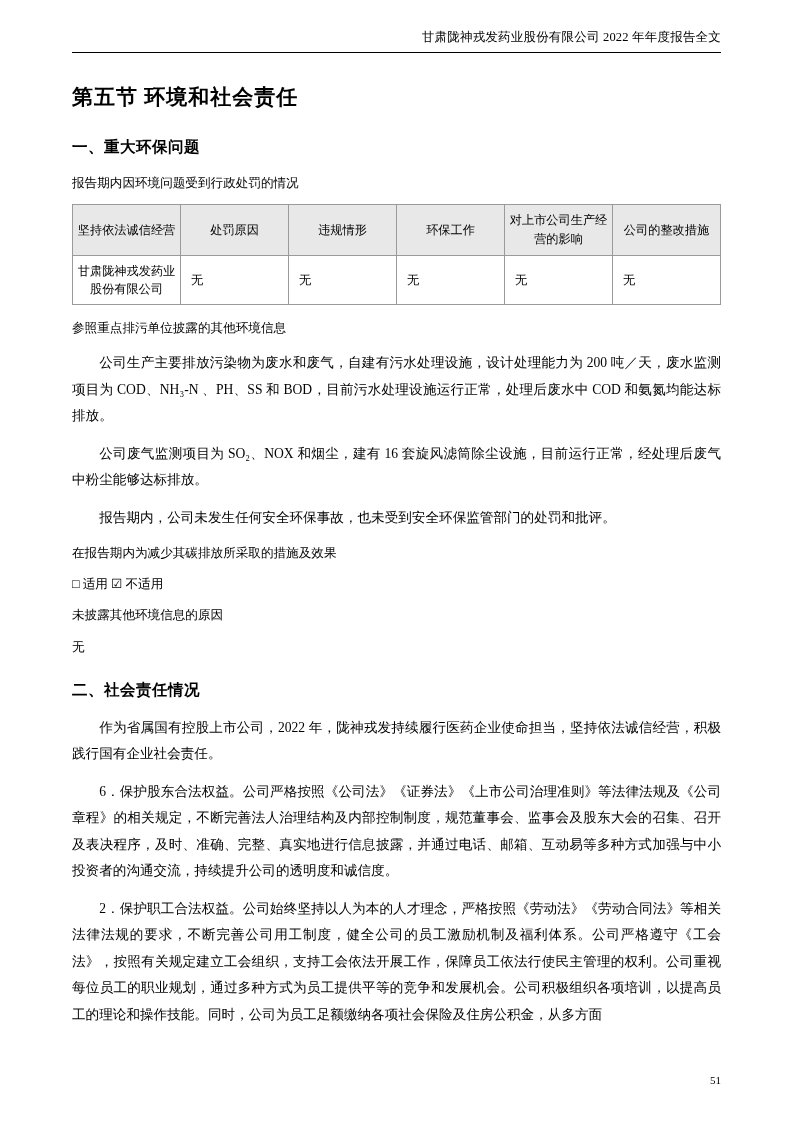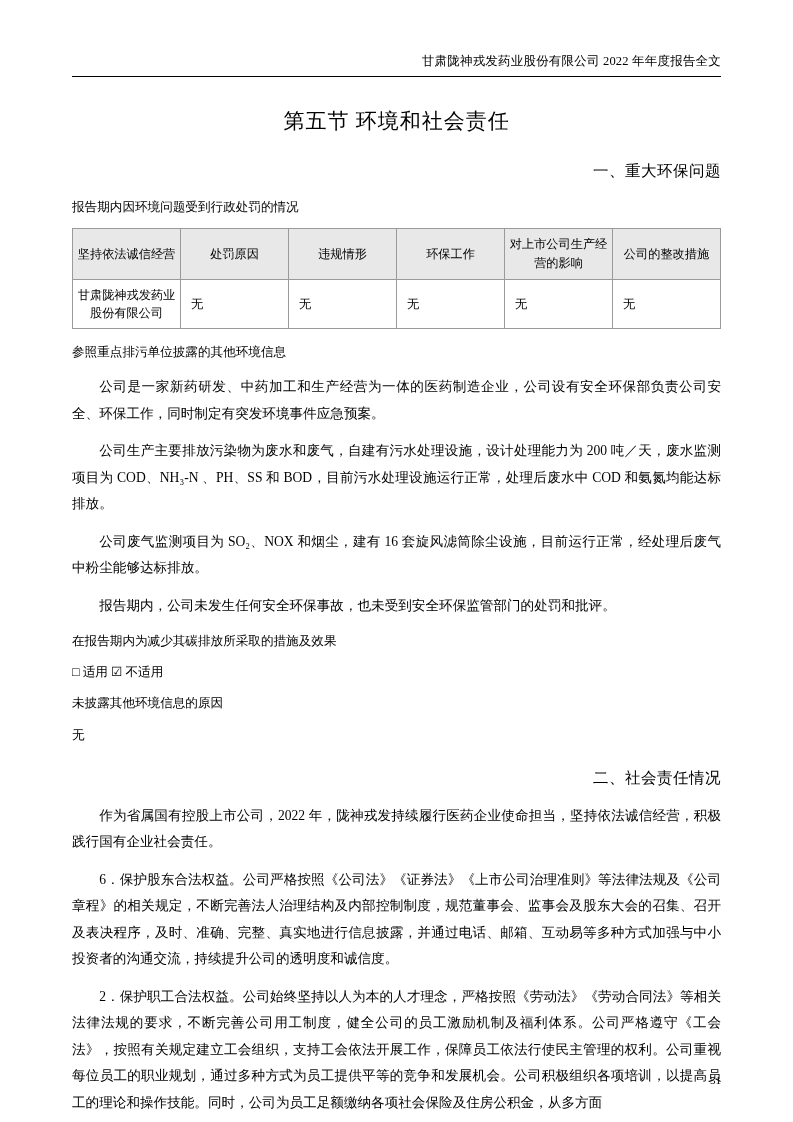--- a/index.html
+++ b/index.html
@@ -11,47 +11,45 @@
     width: 793px;
     height: 1122px;
     font-family: "Liberation Serif", "DejaVu Serif", serif;
     color: #000000;
     position: relative;
   }
   .page {
     box-sizing: border-box;
     width: 793px;
     height: 1122px;
-    padding: 52px 72px 40px 72px;
+    padding: 28px 72px 40px 72px;
     position: relative;
   }
   .header {
     text-align: right;
     font-size: 12.5px;
     line-height: 1.5;
     padding-bottom: 5px;
     letter-spacing: 0.2px;
   }
   .header-rule {
     border-bottom: 1.6px solid #000;
     margin-bottom: 30px;
   }
   h1.doc-title {
     font-size: 21px;
-    font-weight: normal;
-    text-align: center;
+    font-weight: bold;
     margin: 18px 0 26px 0;
     letter-spacing: 1px;
   }
   h2.section-title {
     font-size: 15.5px;
-    font-weight: normal;
+    font-weight: bold;
     margin: 22px 0 14px 0;
     letter-spacing: 0.5px;
-    text-align: right;
   }
   p.plain {
     font-size: 12.6px;
     line-height: 1.75;
     margin: 9px 0;
     text-align: justify;
   }
   p.indent {
     font-size: 13.6px;
     line-height: 1.95;
@@ -135,21 +133,20 @@
         <td class="val">无</td>
         <td class="val">无</td>
         <td class="val">无</td>
         <td class="val">无</td>
       </tr>
     </tbody>
   </table>
 
   <p class="plain">参照重点排污单位披露的其他环境信息</p>
 
-  <p class="indent">公司是一家新药研发、中药加工和生产经营为一体的医药制造企业，公司设有安全环保部负责公司安全、环保工作，同时制定有突发环境事件应急预案。</p>
   <p class="indent">公司生产主要排放污染物为废水和废气，自建有污水处理设施，设计处理能力为 200 吨／天，废水监测项目为 COD、NH₃-N 、PH、SS 和 BOD，目前污水处理设施运行正常，处理后废水中 COD 和氨氮均能达标排放。</p>
   <p class="indent">公司废气监测项目为 SO₂、NOX 和烟尘，建有 16 套旋风滤筒除尘设施，目前运行正常，经处理后废气中粉尘能够达标排放。</p>
   <p class="indent">报告期内，公司未发生任何安全环保事故，也未受到安全环保监管部门的处罚和批评。</p>
 
   <p class="plain">在报告期内为减少其碳排放所采取的措施及效果</p>
   <div class="checkline">□ 适用 ☑ 不适用</div>
   <p class="plain">未披露其他环境信息的原因</p>
   <p class="plain">无</p>
 
   <h2 class="section-title">二、社会责任情况</h2>

